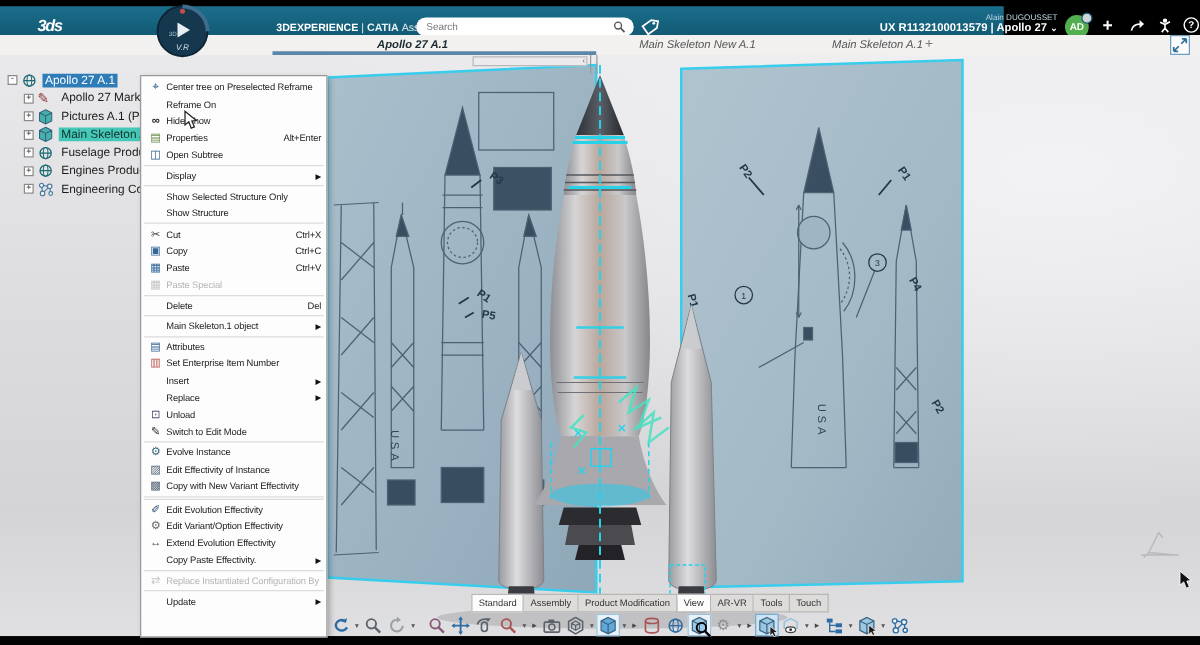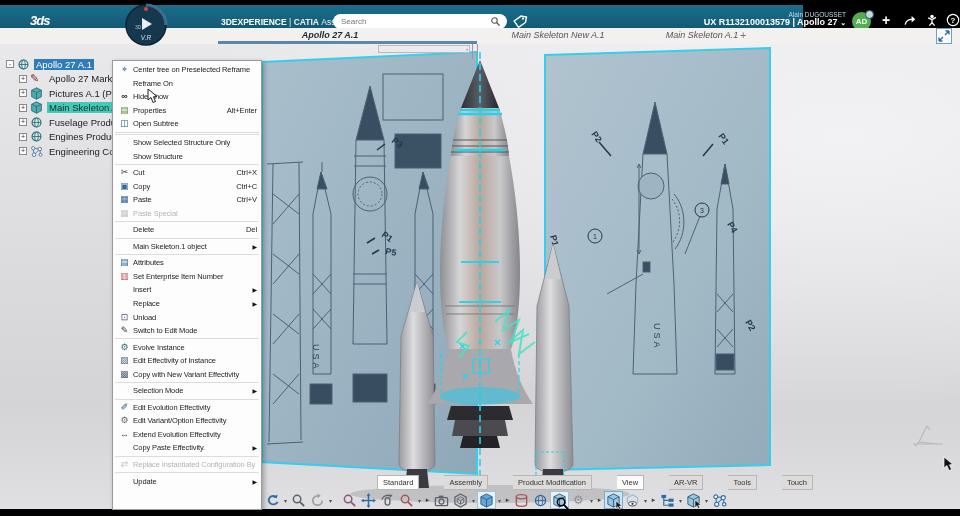--- a/index.html
+++ b/index.html
@@ -51,21 +51,21 @@
   .cmenu{position:absolute;left:112px;top:60px;width:150px;height:450px;background:#fdfdfd;border:1px solid #9a9a9a;box-shadow:2px 2px 5px rgba(0,0,0,.3);z-index:5;box-sizing:border-box;padding-top:2px;overflow:hidden;}
   .mi{display:flex;align-items:center;height:13.55px;padding:0 4px 0 3px;font-size:7.5px;color:#1c1c1c;letter-spacing:-0.1px;}
   .mi .ic{flex:0 0 17px;font-size:9px;line-height:9px;text-align:center;}
   .mi .lbl{flex:1;white-space:nowrap;overflow:hidden;}
   .mi .sc{margin-left:16px;color:#222;}
   .mi .sub{margin-left:4px;color:#111;font-size:6px;}
   .mi.dis{color:#b4b4b4;}
   .mi.dis .ic{color:#c6c6c6;}
   .msep{height:1px;background:#dcdcdc;margin:1px 2px;}
   
-  .ribbontabs{position:absolute;left:377px;top:431px;display:flex;font-size:7.5px;color:#333;z-index:4;gap:25px;}
+  .ribbontabs{position:absolute;left:377px;top:431px;display:flex;font-size:7.5px;color:#333;z-index:4;}
   .rtab{padding:2px 5px 2px;background:#dddcdb;border:1px solid #b8b7b6;border-left:none;white-space:nowrap;}
   .rtab:first-child{border-left:1px solid #b8b7b6;}
   .rtab.on{background:#fcfcfc;}
   
   .toolbar{position:absolute;left:256px;top:446px;height:20px;display:flex;align-items:center;z-index:4;}
   .tslot{width:19px;height:18px;display:flex;align-items:center;justify-content:center;position:relative;flex:0 0 auto;}
   .tslot.sel{background:#cfe4f2;border:1px solid #78abd0;box-sizing:border-box;}
   .tslot.box{border:1px solid #9cc2dc;box-sizing:border-box;background:#e9f2f8;}
   .tbi{width:15px;height:15px;}
   .tcaret{font-size:6px;color:#555;width:7px;text-align:center;flex:0 0 auto;}
@@ -587,20 +587,25 @@
     <div class="mi">
         <span class="ic" style="color:#6a8a4a">▤</span>
         <span class="lbl">Properties</span>
         <span class="sc">Alt+Enter</span>
       </div>
     <div class="mi">
         <span class="ic" style="color:#2a5d8a">◫</span>
         <span class="lbl">Open Subtree</span>
       </div>
     <div class="msep"></div>
+    <div class="mi">
+        <span class="ic"></span>
+        <span class="lbl">Display</span>
+        <span class="sub">▶</span>
+      </div>
     <div class="msep"></div>
     <div class="mi">
         <span class="ic"></span>
         <span class="lbl">Show Selected Structure Only</span>
       </div>
     <div class="mi">
         <span class="ic"></span>
         <span class="lbl">Show Structure</span>
       </div>
     <div class="msep"></div>
@@ -669,25 +674,20 @@
       </div>
     <div class="mi">
         <span class="ic" style="color:#567">▨</span>
         <span class="lbl">Edit Effectivity of Instance</span>
       </div>
     <div class="mi">
         <span class="ic" style="color:#567">▩</span>
         <span class="lbl">Copy with New Variant Effectivity</span>
       </div>
     <div class="msep"></div>
-    <div class="mi">
-        <span class="ic"></span>
-        <span class="lbl">Selection Mode</span>
-        <span class="sub">▶</span>
-      </div>
     <div class="msep"></div>
     <div class="mi">
         <span class="ic" style="color:#357">✐</span>
         <span class="lbl">Edit Evolution Effectivity</span>
       </div>
     <div class="mi">
         <span class="ic" style="color:#666">⚙</span>
         <span class="lbl">Edit Variant/Option Effectivity</span>
       </div>
     <div class="mi">

